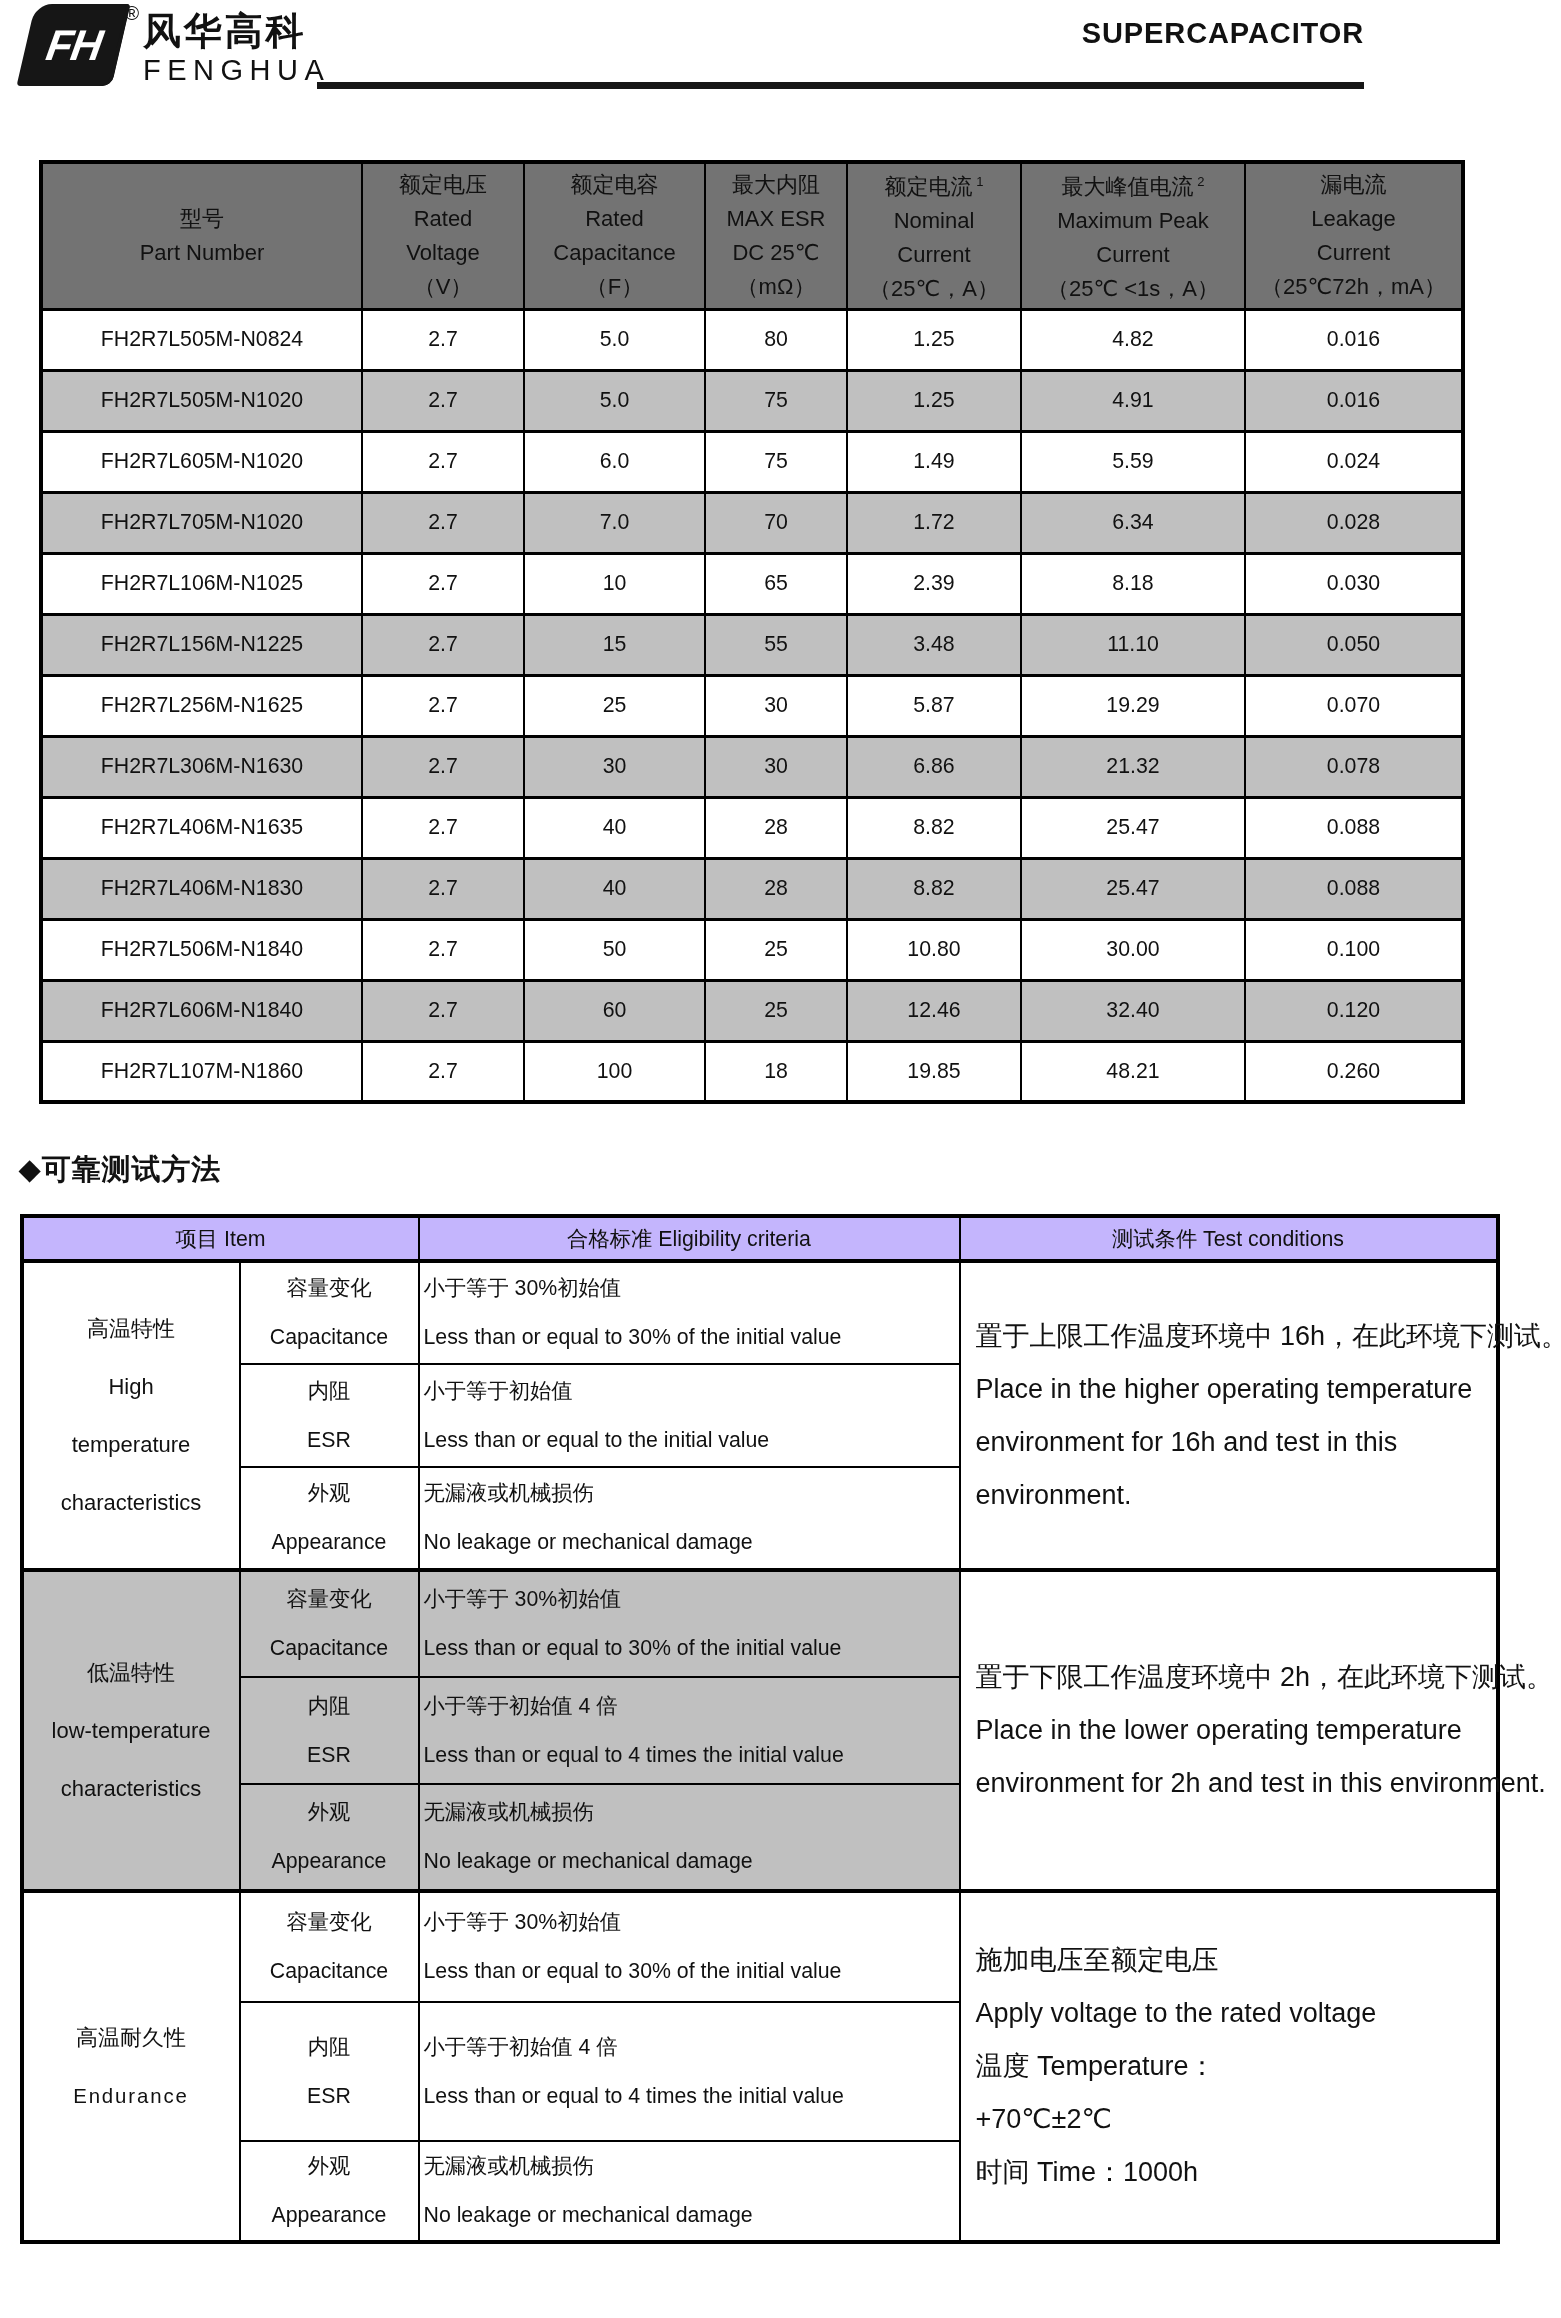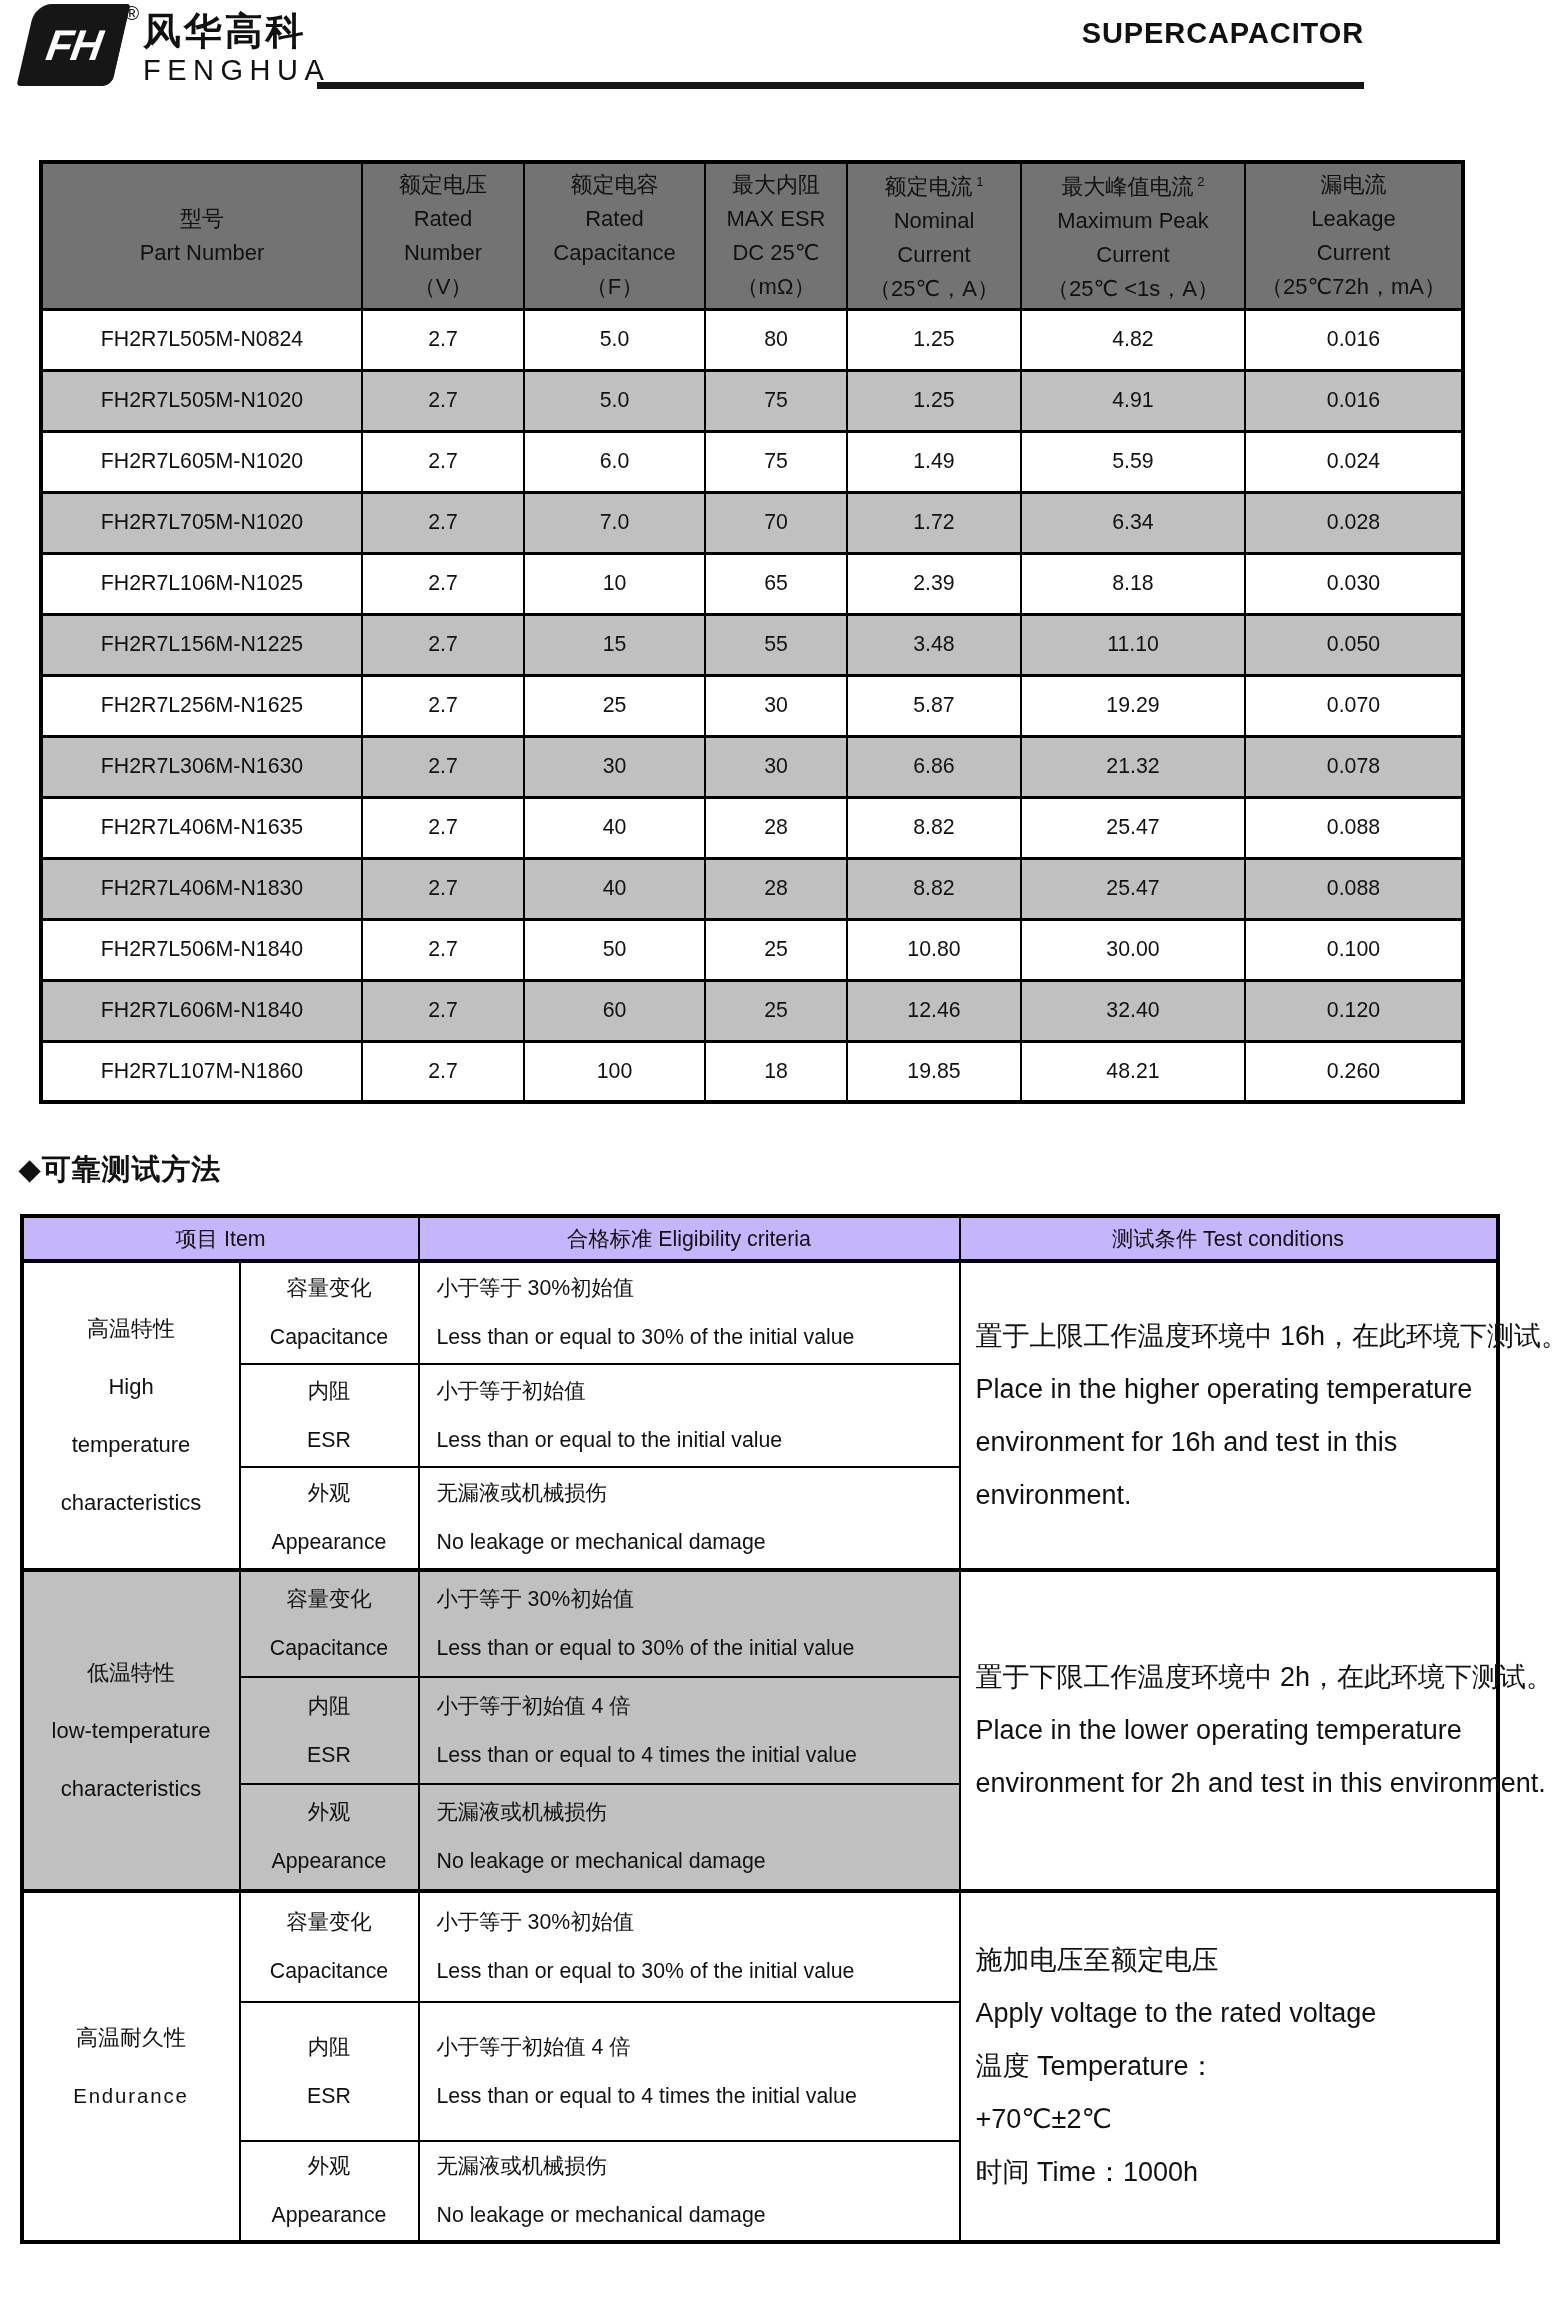--- a/index.html
+++ b/index.html
@@ -49,21 +49,21 @@
   .rel th, .rel td { border:2.8px solid #000; font-weight:normal; vertical-align:middle; background:#ffffff; }
   .rel thead th { background:#c4b5fd; height:45px; font-size:21.3px; text-align:center; border-bottom-width:4.6px; }
   tr.group-first td { border-top-width:4.6px; }
   .g0 { height:103px; } .g1 { height:107px; }
   .g2.r0 { height:111px; } .g2.r1 { height:139px; } .g2.r2 { height:82px; }
   .item-cell { text-align:center; }
   .item-cn, .item-en { font-size:22px; line-height:58px; white-space:nowrap; }
   .item-en.spaced { font-size:20.4px; letter-spacing:1.9px; }
   .sub-cell { text-align:center; }
   .sub-cn, .sub-en { font-size:21.3px; line-height:49px; white-space:nowrap; }
-  .crit-cell { padding-left:17px; text-align:left; }
+  .crit-cell { padding-left:4px; text-align:left; }
   .crit-cn, .crit-en { font-size:21.3px; line-height:49px; white-space:nowrap; }
   .cond-cell { padding:0 7.4px 0 15px; text-align:left; }
   .cond-line { font-size:27px; line-height:53px; white-space:nowrap; }
   .shaded .item-cell, .shaded .sub-cell, .shaded .crit-cell { background:#c0c0c0; }
 </style>
 </head>
 <body>
 
 <div class="page">
 
@@ -97,21 +97,21 @@
           <th>
             <div class="hcell">
               <div class="hline">型号</div>
               <div class="hline">Part Number</div>
             </div>
           </th>
           <th>
             <div class="hcell">
               <div class="hline">额定电压</div>
               <div class="hline">Rated</div>
-              <div class="hline">Number</div>
+              <div class="hline">Voltage</div>
               <div class="hline">（V）</div>
             </div>
           </th>
           <th>
             <div class="hcell">
               <div class="hline">额定电容</div>
               <div class="hline">Rated</div>
               <div class="hline">Capacitance</div>
               <div class="hline">（F）</div>
             </div>

